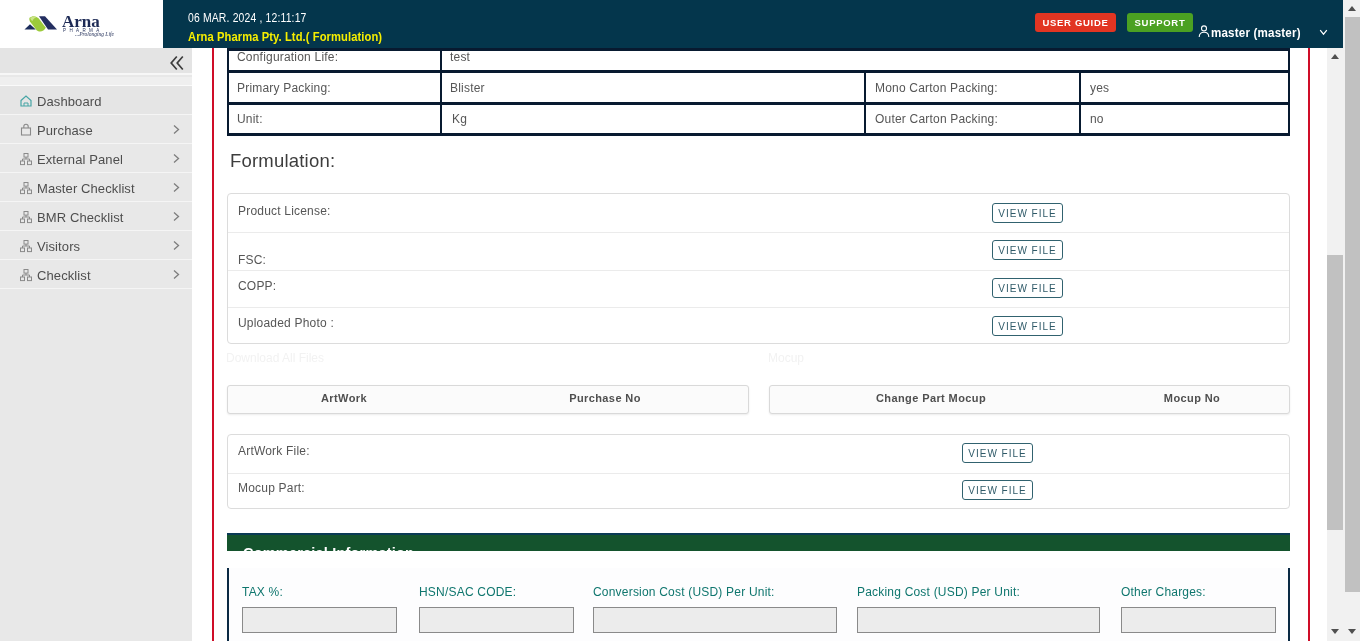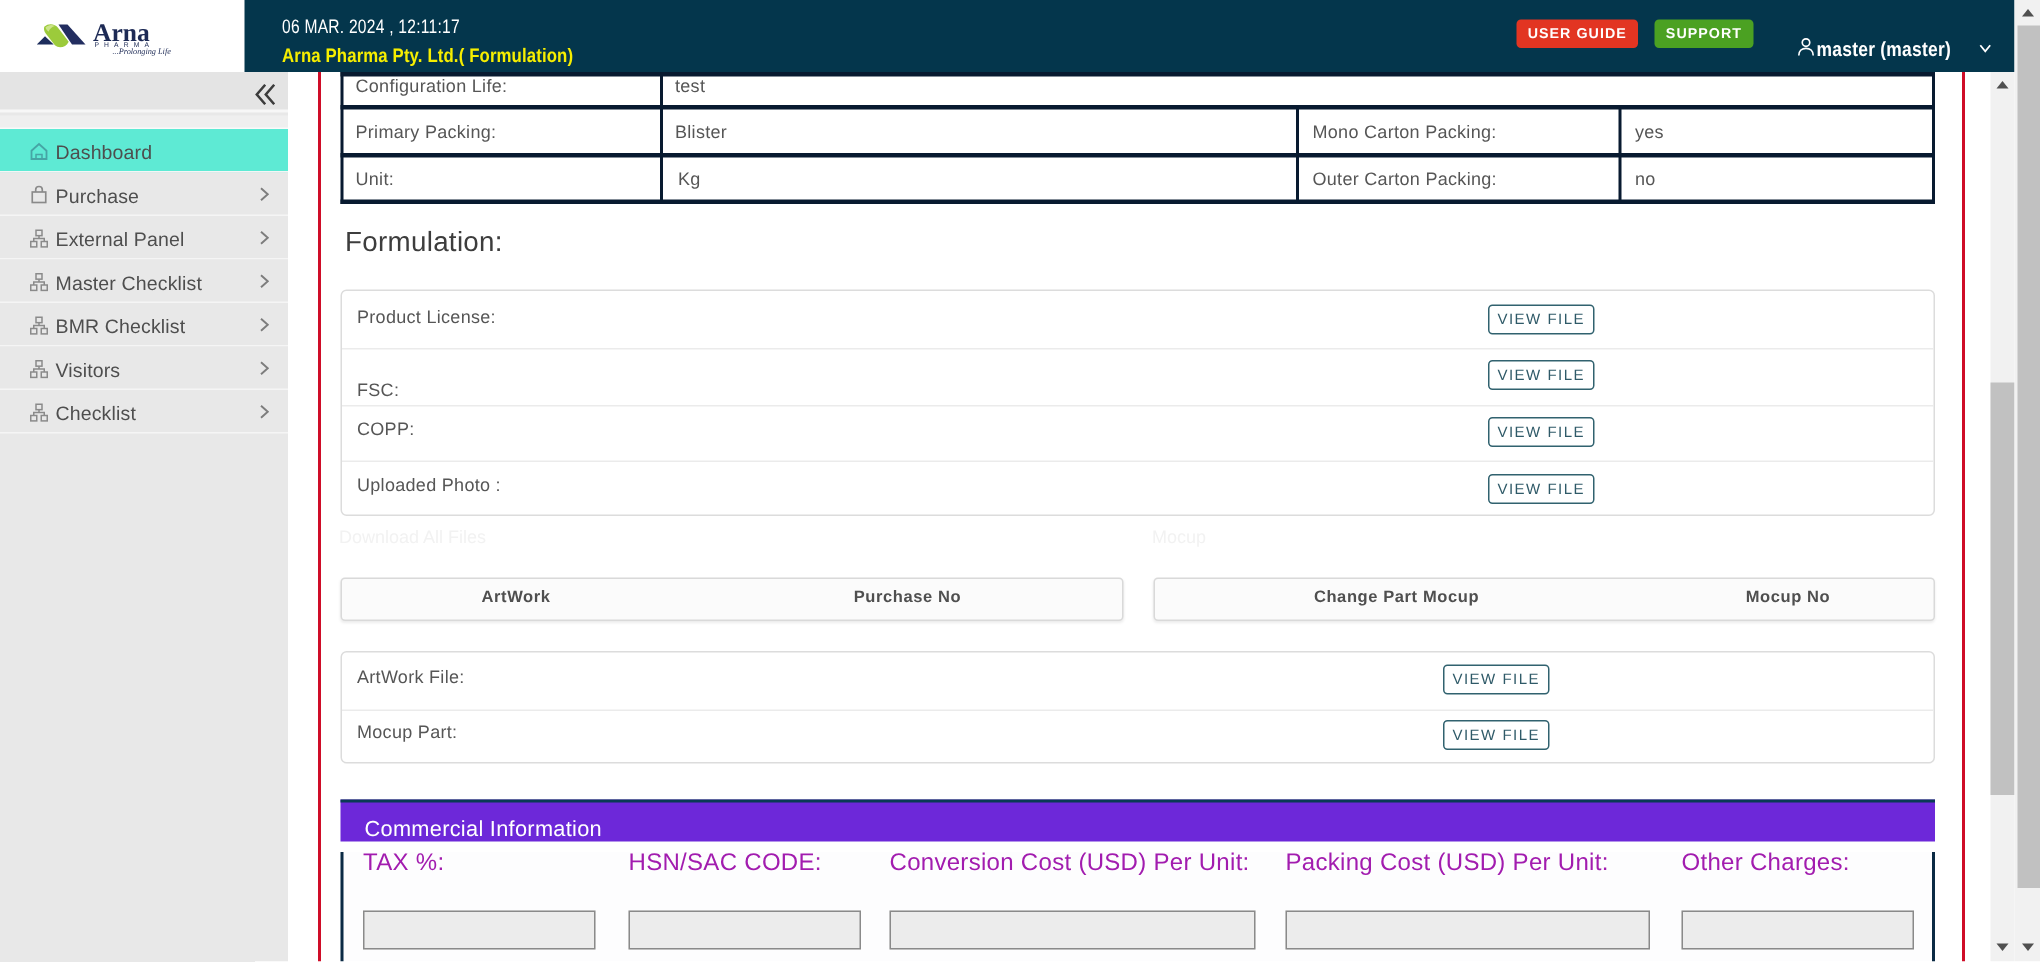--- a/index.html
+++ b/index.html
@@ -5,31 +5,31 @@
 * { margin:0; padding:0; box-sizing:border-box; }
 html,body { width:1360px; height:641px; overflow:hidden; }
 body { position:relative; font-family:"Liberation Sans", sans-serif; background:#fff; }
 .abs { position:absolute; }
 
 
 #header { left:0; top:0; width:1343px; height:48px; background:#04364c; }
 #logo { left:0; top:0; width:163px; height:48px; background:#fff; }
 #hdate { left:188px; top:10px; color:#fff; font-size:13px; letter-spacing:.2px; transform:scaleX(.8); transform-origin:0 0; }
 #hcompany { left:188px; top:28.5px; color:#f6ee00; font-size:13px; font-weight:bold; letter-spacing:.1px; transform:scaleX(.86); transform-origin:0 0; }
-.hbtn { top:12.5px; height:19px; border-radius:3px; color:#fff; font-size:9.5px; font-weight:bold; letter-spacing:.7px; text-align:center; line-height:19px; }
+.hbtn { top:12.5px; height:19px; border-radius:3px; color:#fff; font-size:9.5px; font-weight:bold; letter-spacing:.7px; text-align:center; line-height:19px;margin-left:24px; }
 #btn-guide { left:1011px; width:81px; background:#e23522; }
 #btn-support { left:1103px; width:66px; background:#4ba122; }
 #huser { left:1211px; top:25px; color:#fff; font-size:13.5px; font-weight:bold; transform:scaleX(.86); transform-origin:0 0; letter-spacing:.2px; }
 
 
 #sidebar { left:0; top:48px; width:192px; height:593px; background:#e8e8e8; }
 #collapse-strip { left:0; top:48px; width:192px; height:27px; background:#e4e4e4; border-bottom:2px solid #f7f7f7; }
 #sideband { left:0; top:77px; width:192px; height:9px; background:#efefef; border-bottom:1px solid #fafafa;}
 .mitem { left:0; width:192px; height:29px; background:#e8e8e8; border-bottom:1px solid #f5f5f5; }
-.mitem.active { background:#5eead4;padding-left:20px; }
+.mitem.active { background:#e5e5e5;padding-left:20px; }
 .mlabel { position:absolute; left:37px; top:7.5px; font-size:13px; color:#4e4e4e; letter-spacing:.1px; }
 .micon { position:absolute; left:19px; top:8px; width:14px; height:14px; }
 .mchev { position:absolute; left:171px; top:8px; width:10px; height:13px; }
 
 
 #redL { left:212px; top:48px; width:2px; height:593px; background:#cf0d28; }
 #redR { left:1308px; top:48px; width:2px; height:593px; background:#cf0d28; }
 
 .navy { background:#081a30; }
 .lbl { font-size:12px; color:#565656; letter-spacing:.2px; }
@@ -37,24 +37,24 @@
 
 .cardbox { border:1px solid #dcdcdc; border-radius:4px; background:#fff; }
 .divline { position:absolute; left:0; width:100%; height:1px; background:#ebebeb; }
 .vf { position:absolute; width:71px; height:20px; border:1px solid #31626f; border-radius:3px; background:#fff; color:#2f5a68; font-size:10px; letter-spacing:1px; text-align:center; line-height:19px; }
 
 
 .hdrbox { background:#fbfbfb; border:1px solid #d9d9d9; border-radius:3px; box-shadow:0 1px 2px rgba(0,0,0,.08); }
 .hdrtxt { position:absolute; font-size:11px; color:#4f4f4f; font-weight:bold; letter-spacing:.4px; top:392px; transform:translateX(-50%); }
 
 
-#combar { left:227px; top:533px; width:1063px; height:28px; background:#6d28d9; border-top:2px solid #0a3a55; }
+#combar { left:227px; top:533px; width:1063px; height:18px; background:#14532d; border-top:2px solid #0a3a55;font-weight:bold; }
 #combar span { position:absolute; left:16px; top:10px; color:#fff; font-size:14.5px; letter-spacing:.2px; }
 #combody { left:227px; top:568px; width:1063px; height:73px; background:#fdfdfe; border-left:2px solid #0b2a44; border-right:2px solid #0b2a44; }
-.flabel { position:absolute; font-size:16px; color:#a21caf; letter-spacing:.2px; top:567px; }
+.flabel { position:absolute; font-size:12px; color:#0f766e; letter-spacing:.2px; top:585px; }
 .finput { position:absolute; top:607px; height:26px; background:#ececec; border:1px solid #8a8a8a; }
 
 
 .sbtrack { background:#f1f1f1; }
 .sbthumb { position:absolute; background:#c1c1c1; }
 .arr { position:absolute; width:0; height:0; }
 </style>
 </head>
 <body>
 

